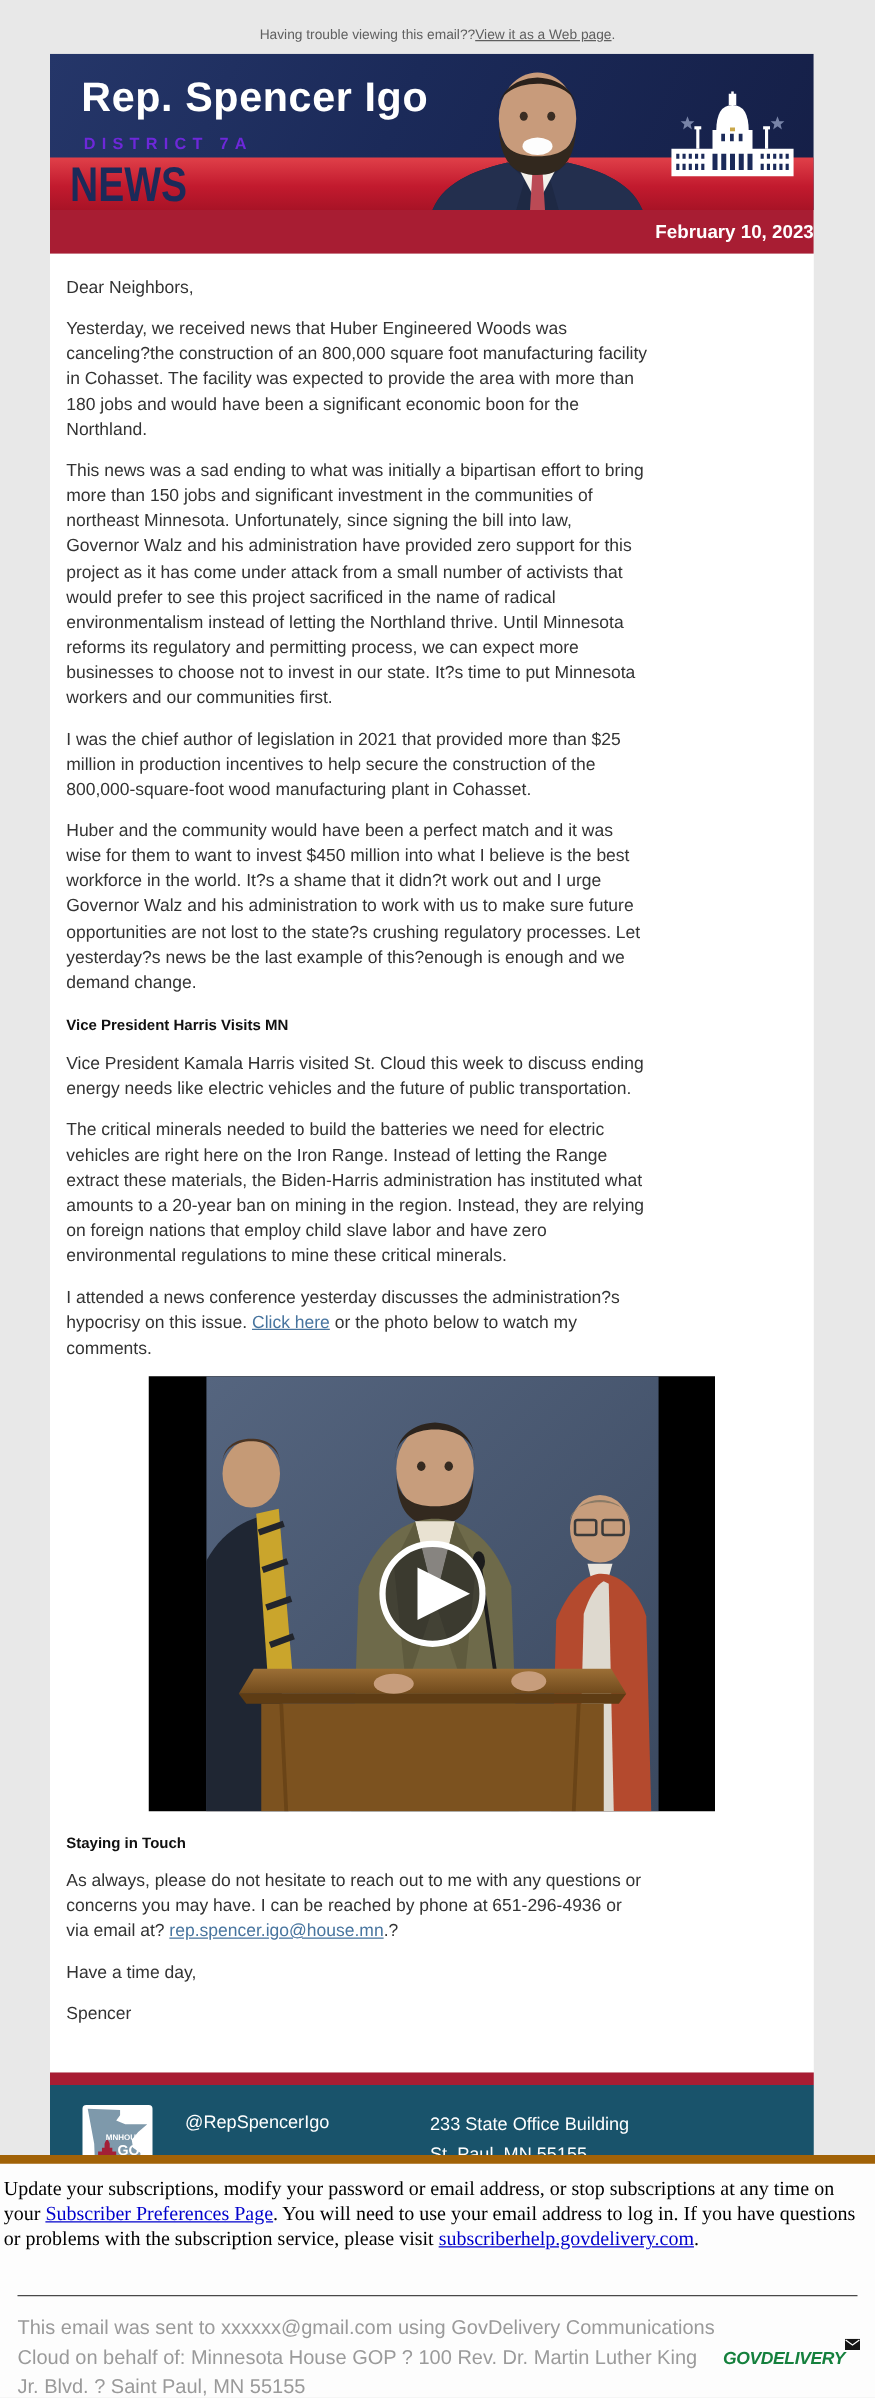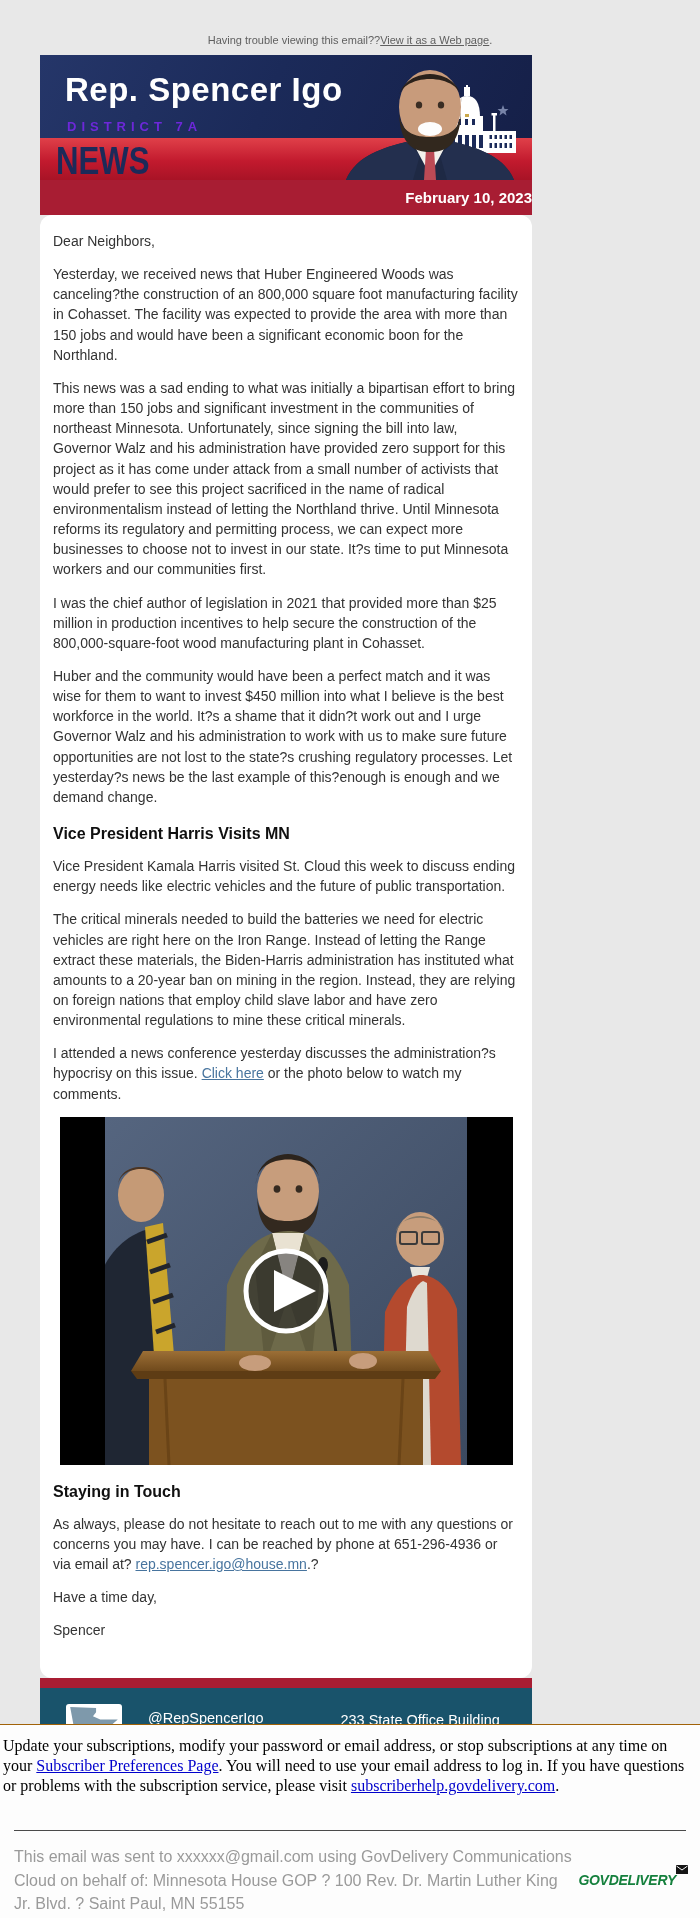--- a/index.html
+++ b/index.html
@@ -3,59 +3,59 @@
 <meta charset="utf-8">
 <style>
   html,body{margin:0;padding:0;}
   body{
     width:700px;height:1918px;position:relative;overflow:hidden;
     background:#e8e8e8;
     font-family:"Liberation Sans", sans-serif;
   }
   
   .preheader{
-    padding-top:34px;text-align:center;font-size:11px;color:#5f5f5f;
+    padding-top:22px;text-align:center;font-size:11px;color:#5f5f5f;
   }
   .preheader a{color:#5f5f5f;text-decoration:underline;cursor:pointer;}
   
-  .email{width:492px;margin-left:40px;margin-top:9px;}
+  .email{width:611px;margin-left:40px;margin-top:9px;}
   
   .header{position:relative;height:160px;overflow:hidden;}
   .hdr-navy{position:absolute;left:0;right:0;top:0;bottom:35px;
     background:linear-gradient(115deg,#253669 0%,#1b2a59 45%,#151f47 100%);}
   .hdr-band{position:absolute;left:0;right:0;bottom:35px;height:42px;
     background:linear-gradient(180deg,#e04049 0%,#c21a2e 55%,#a81326 100%);}
   .hdr-date{position:absolute;left:0;right:0;bottom:0;height:35px;background:#a81d33;
     color:#fff;font-weight:bold;font-size:15px;line-height:35px;text-align:right;
     box-sizing:border-box;}
   .hdr-name{position:absolute;left:25px;top:16px;color:#fff;font-size:33px;font-weight:bold;letter-spacing:.5px;z-index:4;}
   .hdr-district{position:absolute;left:27px;top:64px;color:#6d28d9;font-size:13px;font-weight:bold;letter-spacing:5px;z-index:4;}
   .hdr-news{position:absolute;left:16px;top:84px;color:#1c2a59;font-size:39px;font-weight:800;
     transform:scaleX(.8);transform-origin:left center;z-index:4;}
   .hdr-portrait{position:absolute;left:288px;top:0;width:205px;height:125px;z-index:3;}
   .hdr-capitol{position:absolute;right:16px;top:30px;width:98px;height:70px;z-index:2;}
   
-  .content{background:#fff;padding:16px 0 24px;border-radius:12px;}
+  .content{background:#fff;padding:16px 0 24px;}
   .content .txt{margin:0 0 13px 13px;width:466px;font-size:14px;line-height:1.44;color:#333;}
-  .content h2{margin:18px 0 13px 13px;width:466px;font-size:16px;color:#101010;font-weight:bold;}
+  .content h2{margin:18px 0 13px 13px;width:466px;font-size:12px;color:#101010;font-weight:bold;}
   .content a{color:#47749e;text-decoration:underline;cursor:pointer;}
   
   .video{width:453px;height:348px;margin:8px auto 18px;background:#000;
     display:flex;justify-content:center;cursor:pointer;}
   
   .footer-red{height:10px;background:#a81d33;}
   .footer-teal{background:#19536b;display:flex;padding:16px 14px 14px 26px;box-sizing:border-box;min-height:114px;color:#fff;}
   .fb-col{width:60px;}
   .fb-badge{width:56px;height:62px;background:#fff;border-radius:3px;padding:2px;box-sizing:border-box;cursor:pointer;}
   .fb-word{margin-top:8px;font-size:17px;font-weight:bold;letter-spacing:.2px;cursor:pointer;}
   .handle-col{margin-left:22px;width:196px;padding-top:6px;font-size:14.5px;}
   .addr-col{padding-top:4px;font-size:14.5px;line-height:24px;}
   
   .legal{position:absolute;left:0;right:0;top:1724px;height:194px;box-sizing:border-box;
-    background:#fdfdfd;border-top:1px solid #a16207;
+    background:#fdfdfd;border-top:7px solid #a16207;
     font-family:"Liberation Serif", serif;font-size:16px;color:#000;padding:0 2px;}
   .legal p{margin:11px 1px;line-height:1.26;}
   .legal a{color:#0000cc;text-decoration:underline;cursor:pointer;}
   .legal hr{border:none;border-top:1px solid #4a4a4a;margin:34px 12px 14px;}
   .fineprint-row{display:flex;justify-content:space-between;align-items:center;padding:0 14px 0 12px;}
   .fineprint{font-family:"Liberation Sans",sans-serif;font-size:16px;color:#9a9a9a;width:575px;line-height:1.45;}
   .gd-logo{font-family:"Liberation Sans",sans-serif;font-style:italic;font-weight:800;
     font-size:14px;color:#15803d;letter-spacing:-.3px;position:relative;padding-right:8px;white-space:nowrap;}
   .gd-env{position:absolute;top:-7px;right:-4px;}
 </style>
@@ -132,21 +132,21 @@
     </svg>
 
     <div class="hdr-name">Rep. Spencer Igo</div>
     <div class="hdr-district">DISTRICT 7A</div>
     <div class="hdr-news">NEWS</div>
     <div class="hdr-date">February 10, 2023</div>
   </div>
 
   <div class="content">
     <p class="txt">Dear Neighbors,</p>
-    <p class="txt">Yesterday, we received news that Huber Engineered Woods was canceling?the construction of an 800,000 square foot manufacturing facility in Cohasset. The facility was expected to provide the area with more than 150 jobs and would have been a significant economic boon for the Northland.</p>
+    <p class="txt">Yesterday, we received news that Huber Engineered Woods was canceling?the construction of an 800,000 square foot manufacturing facility in Cohasset. The facility was expected to provide the area with more than 180 jobs and would have been a significant economic boon for the Northland.</p>
     <p class="txt">This news was a sad ending to what was initially a bipartisan effort to bring more than 150 jobs and significant investment in the communities of northeast Minnesota. Unfortunately, since signing the bill into law, Governor Walz and his administration have provided zero support for this project as it has come under attack from a small number of activists that would prefer to see this project sacrificed in the name of radical environmentalism instead of letting the Northland thrive. Until Minnesota reforms its regulatory and permitting process, we can expect more businesses to choose not to invest in our state. It?s time to put Minnesota workers and our communities first.</p>
     <p class="txt">I was the chief author of legislation in 2021 that provided more than $25 million in production incentives to help secure the construction of the 800,000-square-foot wood manufacturing plant in Cohasset.</p>
     <p class="txt">Huber and the community would have been a perfect match and it was wise for them to want to invest $450 million into what I believe is the best workforce in the world. It?s a shame that it didn?t work out and I urge Governor Walz and his administration to work with us to make sure future opportunities are not lost to the state?s crushing regulatory processes. Let yesterday?s news be the last example of this?enough is enough and we demand change.</p>
 
     <h2>Vice President Harris Visits MN</h2>
     <p class="txt">Vice President Kamala Harris visited St. Cloud this week to discuss ending energy needs like electric vehicles and the future of public transportation.</p>
     <p class="txt">The critical minerals needed to build the batteries we need for electric vehicles are right here on the Iron Range. Instead of letting the Range extract these materials, the Biden-Harris administration has instituted what amounts to a 20-year ban on mining in the region. Instead, they are relying on foreign nations that employ child slave labor and have zero environmental regulations to mine these critical minerals.</p>
     <p class="txt"><span>I attended a news conference yesterday discusses the administration?s hypocrisy on this issue. </span><a>Click here</a><span> or the photo below to watch my comments.</span></p>
 
     <div class="video">

